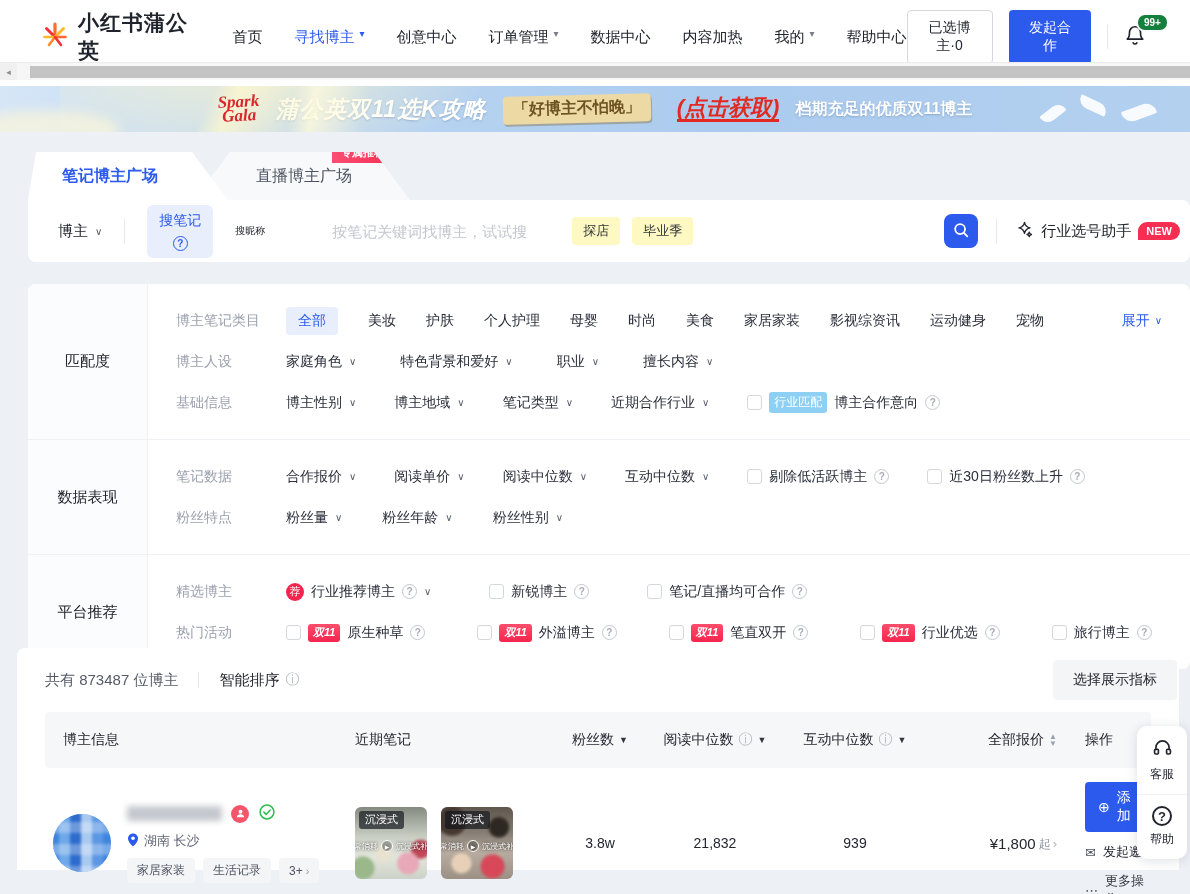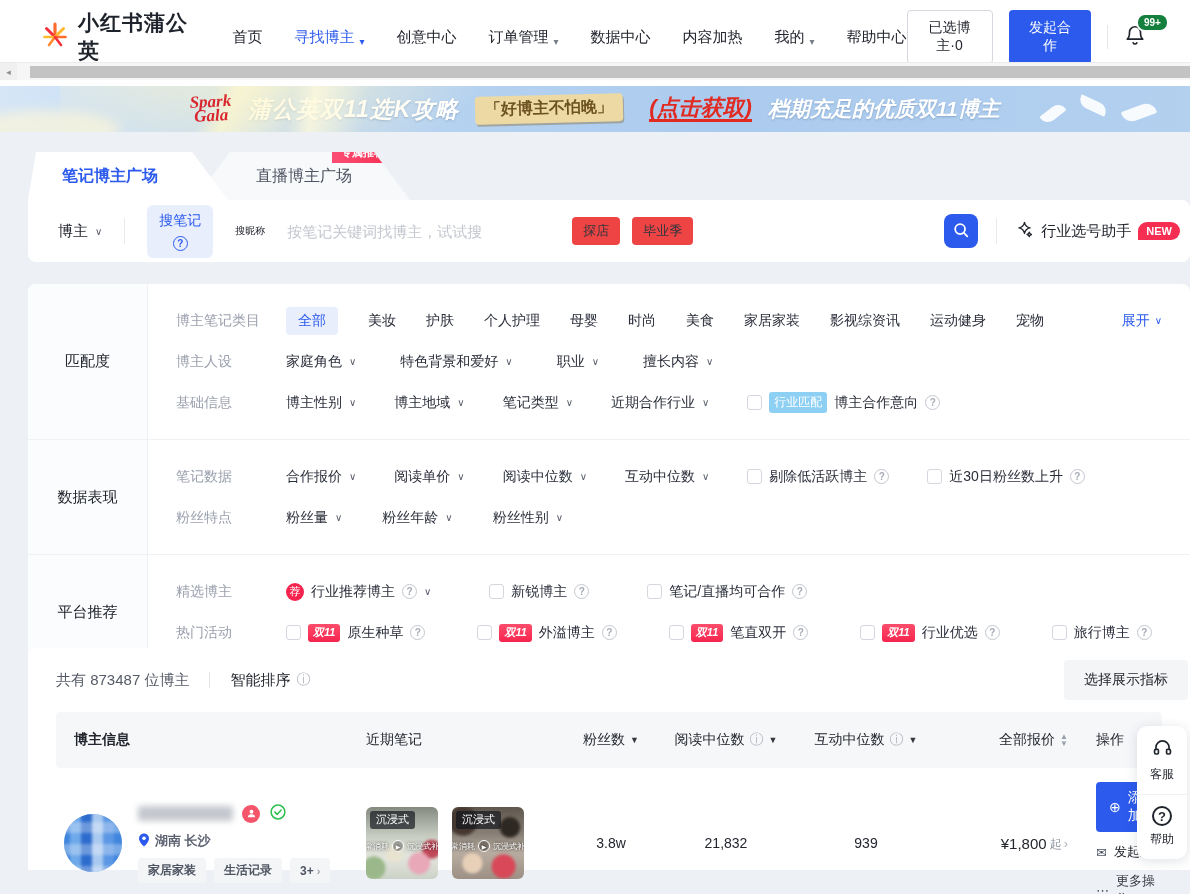--- a/index.html
+++ b/index.html
@@ -6,21 +6,21 @@
   html,body { background:#edf0f5; }
   body { width:1190px; height:894px; overflow:hidden; font-family:"Liberation Sans","DejaVu Sans",sans-serif; color:#23262e; }
   .page { position:relative; width:1190px; height:894px; }
 
   
   .header-zone { position:absolute; top:0; left:0; right:0; height:86px; background:#fff; }
   .topnav { height:62px; display:flex; align-items:center; padding:12px 24px 0 40px; }
   .logo { display:flex; align-items:center; gap:8px; }
   .logo-text { font-size:21px; font-weight:bold; color:#1f232b; letter-spacing:1px; }
   .nav-items { display:flex; align-items:center; gap:32px; margin-left:40px; font-size:15px; }
-  .nav-item { display:flex; align-items:flex-end; gap:5px; cursor:pointer; white-space:nowrap; }
+  .nav-item { display:flex; align-items:flex-start; gap:5px; cursor:pointer; white-space:nowrap; }
   .nav-item .caret { font-size:10px; color:#7a7f8a; }
   .nav-item.active { color:#2b5aed; }
   .nav-item.active .caret { color:#2b5aed; }
   .nav-right { margin-left:auto; display:flex; align-items:center; gap:16px; }
   .btn-outline { border:1px solid #d5d8de; background:#fff; border-radius:4px; padding:8px 16px; font-size:14px; color:#23262e; cursor:pointer; }
   .btn-primary { border:none; background:#2b5aed; color:#fff; border-radius:4px; padding:9px 20px; font-size:14px; cursor:pointer; }
   .nav-divider { width:1px; height:24px; background:#e4e6eb; }
   .bell-wrap { position:relative; margin-right:20px; cursor:pointer; }
   .bell-badge { position:absolute; top:-10px; left:12px; background:#15803d; color:#fff; font-size:10px; font-weight:bold; padding:2px 6px; border-radius:9px; border:2px solid #fff; }
 
@@ -36,21 +36,21 @@
   .banner-rays { position:absolute; left:60px; top:-60px; width:520px; height:200px; pointer-events:none;
     background:
       linear-gradient(115deg, transparent 30%, rgba(255,248,205,.75) 34%, rgba(255,248,205,0) 46%),
       linear-gradient(100deg, transparent 44%, rgba(255,250,220,.8) 48%, rgba(255,250,220,0) 58%),
       radial-gradient(ellipse at 35% 0%, rgba(255,246,200,.9), rgba(255,246,200,0) 55%); }
   .banner-blob { position:absolute; left:-30px; bottom:-18px; width:150px; height:40px; background:rgba(255,248,215,.65); border-radius:50%; filter:blur(6px); }
   .spark-logo { color:#d8272e; font-family:"Liberation Serif","DejaVu Serif",serif; font-style:italic; font-weight:bold; font-size:17px; line-height:.82; text-align:center; transform:rotate(-3deg); }
   .banner-title { color:#fff; font-size:23px; font-weight:bold; font-style:italic; letter-spacing:1px; text-shadow:0 1px 2px rgba(80,110,150,.4); }
   .banner-tag { background:#ecd9a4; color:#6e5322; font-size:16px; font-weight:bold; padding:3px 10px 4px; border-radius:4px; transform:rotate(-1.5deg); box-shadow:1px 2px 0 rgba(130,100,45,.4); }
   .banner-cta { color:#e02a22; font-size:22px; font-weight:bold; font-style:italic; border-bottom:3px solid #e02a22; line-height:1.05; margin-left:10px; }
-  .banner-sub { color:#fff; font-size:21px; font-weight:bold; font-style:italic; text-shadow:0 1px 2px rgba(80,110,150,.4); }
+  .banner-sub { color:#fff; font-size:16px; font-weight:bold; text-shadow:0 1px 2px rgba(80,110,150,.4); }
   .banner-deco { position:absolute; right:16px; top:4px; width:140px; height:38px; pointer-events:none; }
   .leaf { position:absolute; background:rgba(255,255,255,.9); width:26px; height:11px; border-radius:2px 14px 2px 14px; }
   .leaf1 { left:6px; top:18px; transform:rotate(-38deg); }
   .leaf2 { left:44px; top:10px; transform:rotate(25deg); width:30px; }
   .leaf3 { left:88px; top:16px; transform:rotate(-20deg); width:34px; height:13px; }
 
   
   .tabs { position:absolute; top:152px; left:28px; display:flex; height:48px; }
   .tab { height:48px; display:flex; align-items:center; font-size:16px; cursor:pointer; }
   .tab-note { width:200px; background:#fff; color:#2b5aed; font-weight:bold; padding-left:34px;
@@ -61,23 +61,23 @@
 
   
   .search-card { position:absolute; top:200px; left:28px; width:1162px; height:62px; background:#fff; border-radius:0 8px 8px 8px; display:flex; align-items:center; padding:0 10px 0 30px; }
   .scope { display:flex; align-items:center; gap:7px; font-size:15px; cursor:pointer; white-space:nowrap; }
   .caret-sm { font-size:10px; color:#585e6b; }
   .v-divider { width:1px; height:26px; background:#e7e9ee; margin:0 22px; }
   .mode-pill { background:#e9eefc; color:#2b5aed; font-size:14px; padding:7px 12px; border-radius:6px; display:flex; align-items:center; gap:6px; cursor:pointer; white-space:nowrap;flex-direction:column; }
   .q-badge { display:inline-flex; width:15px; height:15px; min-width:15px; border:1px solid #c3c7cf; border-radius:50%; align-items:center; justify-content:center; font-size:10px; color:#a6abb5; font-weight:bold; }
   .q-badge.blue { border-color:#2b5aed; color:#2b5aed; }
   .mode-nick { font-size:10px; color:#23262e; margin:0 8px 0 22px; cursor:pointer; white-space:nowrap; }
-  .search-input { border:none; outline:none; font-size:15px; width:285px; color:#333; margin-left:14px; }
+  .search-input { border:none; outline:none; font-size:15px; width:285px; color:#333; margin-left:14px;text-align:center; }
   .search-input::placeholder { color:#c2c6ce; }
-  .hot-pill { background:#ef4444; border-radius:4px; padding:5px 11px; font-size:13px; color:#33363e; margin-right:12px; cursor:pointer; white-space:nowrap; }
+  .hot-pill { background:#fef9c3; border-radius:4px; padding:5px 11px; font-size:13px; color:#33363e; margin-right:12px; cursor:pointer; white-space:nowrap; }
   .search-btn { width:34px; height:34px; min-width:34px; background:#2b5aed; border:none; border-radius:8px; display:flex; align-items:center; justify-content:center; cursor:pointer; margin-left:auto; }
   .assist { display:flex; align-items:center; gap:7px; font-size:15px; cursor:pointer; white-space:nowrap; }
   .new-badge { background:#f62e52; color:#fff; font-size:11px; font-weight:bold; padding:3px 8px; border-radius:9px 9px 9px 0; }
 
   
   .filter-card { position:absolute; top:284px; left:28px; width:1162px; background:#fff; border-radius:8px; overflow:hidden; }
   .fgroup { display:flex; }
   .fgroup + .fgroup { border-top:1px solid #f0f1f4; }
   .fgroup-label { width:120px; min-width:120px; display:flex; align-items:center; justify-content:center; font-size:15px; color:#23262e; background:#fbfcfd; border-right:1px solid #f0f1f4; }
   .frows { flex:1; padding:16px 28px; display:flex; flex-direction:column; }
@@ -92,31 +92,31 @@
   .gap44 > * { margin-right:44px; } .gap38 > * { margin-right:38px; }
   .gap40 > * { margin-right:40px; } .gap55 > * { margin-right:52px; } .gap60 > * { margin-right:58px; }
   .cb-item { display:flex; align-items:center; gap:7px; cursor:pointer; white-space:nowrap; }
   .cb { width:15px; height:15px; min-width:15px; border:1px solid #d4d7dd; border-radius:3px; background:#fff; }
   .match-badge { background:#8ed0f3; color:#fff; font-size:12px; padding:2px 5px; border-radius:3px; }
   .b11 { background:linear-gradient(180deg,#ff4d6b,#f5244e); color:#fff; font-size:11px; font-weight:bold; font-style:italic; padding:1px 5px 2px; border-radius:3px; }
   .b11:empty { display:none; }
   .rec-badge { width:18px; height:18px; min-width:18px; border-radius:50%; background:#f5244e; color:#fff; font-size:11px; display:flex; align-items:center; justify-content:center; }
 
   
-  .results-card { position:absolute; top:648px; left:28px; width:1162px; height:222px; background:#fff; border-radius:8px 8px 0 0; }
+  .results-card { position:absolute; top:648px; left:17px; width:1162px; height:222px; background:#fff; border-radius:8px 8px 0 0; }
   .results-bar { display:flex; align-items:center; height:64px; padding:0 2px 0 28px; }
   .count { font-size:15px; color:#555b66; }
   .bar-divider { width:1px; height:16px; background:#e2e4e9; margin:0 20px; }
   .sort { font-size:15px; color:#23262e; display:flex; align-items:center; gap:6px; cursor:pointer; }
   .info-ic { color:#b4b8c0; font-size:14px; font-style:normal; }
   .choose-btn { margin-left:auto; background:#f4f5f7; border:none; border-radius:4px; padding:11px 20px; font-size:14px; color:#23262e; cursor:pointer; }
   .tbl { margin:0 28px; }
   .tbl-head { display:flex; align-items:center; background:#f6f7f9; border-radius:4px; height:56px; font-size:14px; color:#23262e; }
   .th { display:flex; align-items:center; gap:5px; }
-  .col-blogger { flex:0 0 310px; padding-left:18px;font-weight:bold; }
+  .col-blogger { flex:0 0 310px; padding-left:18px; }
   .col-notes  { flex:0 0 200px; }
   .col-fans   { flex:0 0 90px;  justify-content:center; }
   .col-read   { flex:0 0 140px; justify-content:center; }
   .col-inter  { flex:0 0 140px; justify-content:center; }
   .col-price  { flex:0 0 160px; justify-content:flex-end; padding-right:28px; }
   .col-action { flex:1; }
   .sort-tri { font-size:9px; color:#33363e; cursor:pointer; }
   .sort-stack { display:flex; flex-direction:column; line-height:7px; font-size:8px; color:#9aa0ab; cursor:pointer; }
   .tbl-row { display:flex; align-items:center; height:150px; }
   .cell { display:flex; align-items:center; font-size:14px; color:#23262e; }

